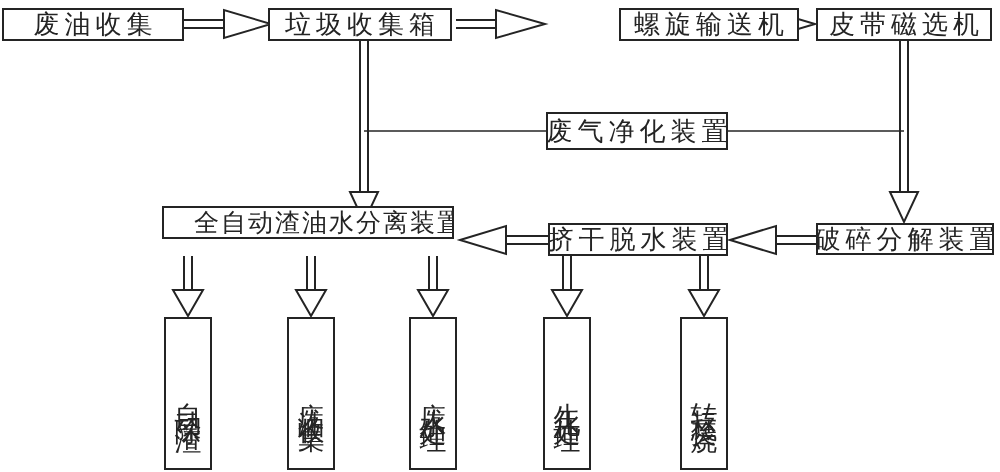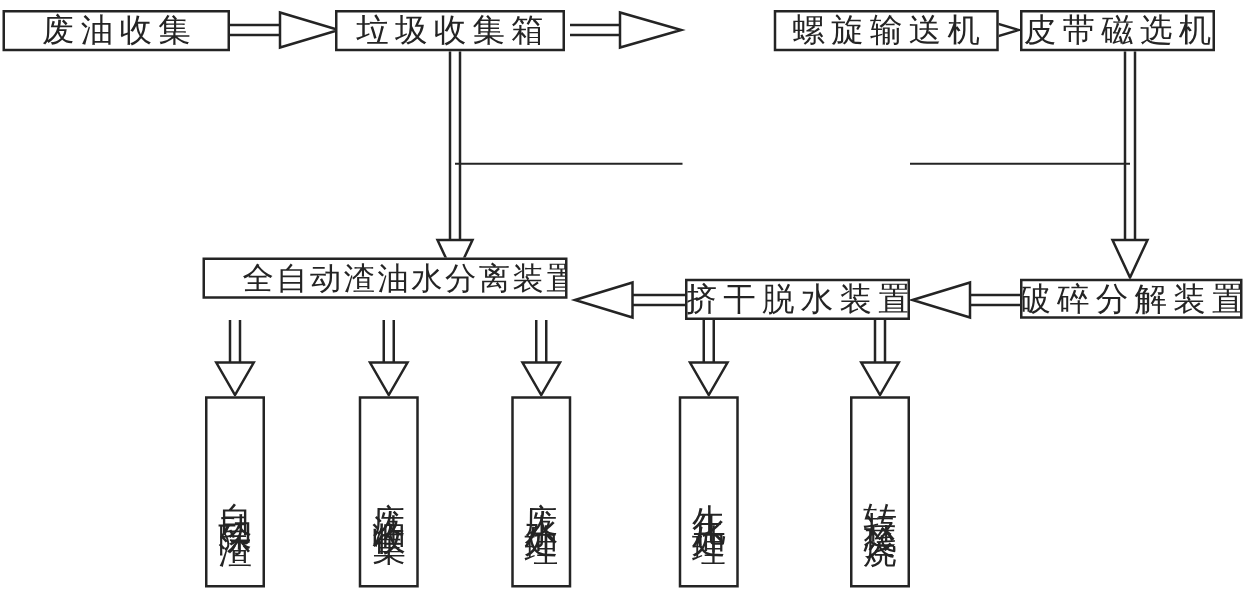--- a/index.html
+++ b/index.html
@@ -23,21 +23,21 @@
   .node.h { font-size:26px; letter-spacing:5px; text-indent:5px; }
   .node.h.long { font-size:25px; letter-spacing:2px; text-indent:2px; }
   .node.v {
     writing-mode:vertical-rl; text-orientation:upright;
     font-size:27px; letter-spacing:8px; padding-top:6px;
   }
   
   #n-truck      { left:2px;   top:8px;   width:182px; height:33px; }
   #n-collect    { left:268px; top:8px;   width:184px; height:33px; }
   #n-conveyor   { left:574px; top:8px;   width:180px; height:33px;margin-left:45px; }
-  #n-belt       { left:816px; top:8px;   width:156px; height:33px; }
+  #n-belt       { left:816px; top:8px;   width:176px; height:33px; }
   
   #n-gas        { left:546px; top:112px; width:182px; height:38px; }
   
   #n-autosep    { left:162px; top:206px; width:292px; height:33px;padding-left:40px; }
   #n-squeeze    { left:548px; top:223px; width:180px; height:33px; }
   #n-crush      { left:816px; top:223px; width:178px; height:32px; }
   
   #n-slag  { left:164px; top:317px; width:48px; height:153px; }
   #n-oil   { left:287px; top:317px; width:48px; height:153px; }
   #n-water { left:409px; top:317px; width:48px; height:153px; }
@@ -122,20 +122,21 @@
         <line x1="708" y1="256" x2="708" y2="290"></line>
       <polygon points="689,290 719,290 704,316"></polygon>
     </g>
   </svg>
 
   <div class="node h" id="n-truck">废油收集</div>
   <div class="node h" id="n-collect">垃圾收集箱</div>
   <div class="node h" id="n-conveyor">螺旋输送机</div>
   <div class="node h" id="n-belt">皮带磁选机</div>
 
+  <div class="node h" id="n-gas">废气净化装置</div>
 
   <div class="node h long" id="n-autosep">全自动渣油水分离装置</div>
   <div class="node h" id="n-squeeze">挤干脱水装置</div>
   <div class="node h" id="n-crush">破碎分解装置</div>
 
   <div class="node v" id="n-slag">自动除渣</div>
   <div class="node v" id="n-oil">废油收集</div>
   <div class="node v" id="n-water">废水处理</div>
   <div class="node v" id="n-bio">生化处理</div>
   <div class="node v" id="n-incin">转运焚烧</div>

